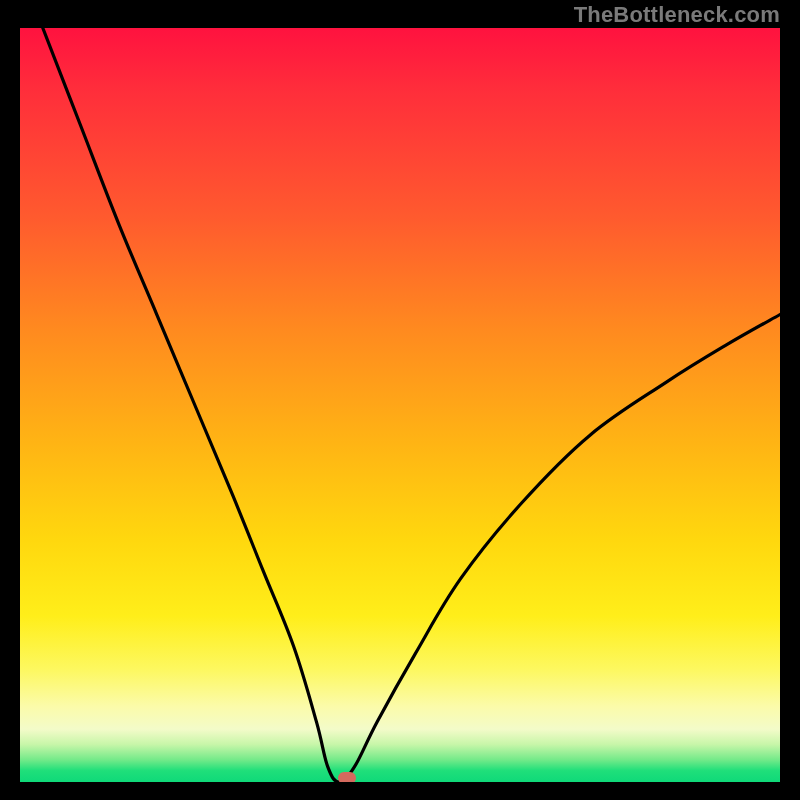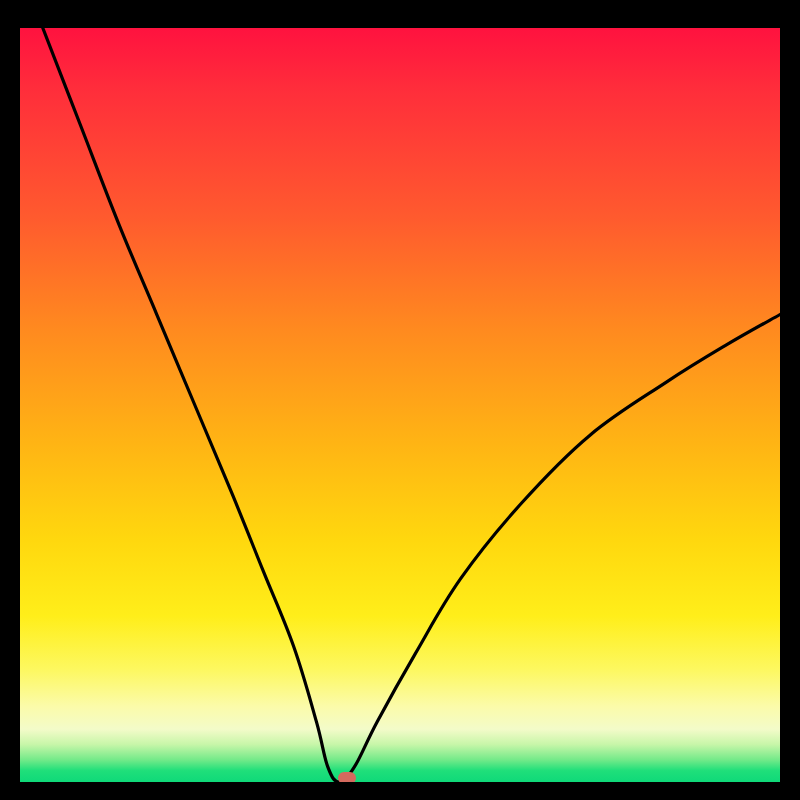--- a/index.html
+++ b/index.html
@@ -70,20 +70,21 @@
     height: 12px;
     border-radius: 6px;
     background: #d46a5e;
     transform: translate(-50%, -50%);
   }
 </style>
 </head>
 <body>
 
 <div class="frame">
+  <div class="watermark">TheBottleneck.com</div>
 
   <div class="plot">
     <div class="gradient"></div>
 
     <svg class="curve" viewBox="0 0 760 754" preserveAspectRatio="none">
       <path id="curve-path" fill="none" stroke="#000" stroke-width="3.2" stroke-linecap="round" stroke-linejoin="round" d="M 22.80 0.00 C 29.64 17.64, 47.12 62.73, 60.80 98.02 C 74.48 133.31, 85.12 162.11, 98.80 196.04 C 112.48 229.97, 123.12 253.95, 136.80 286.52 C 150.48 319.09, 161.12 344.43, 174.80 377.00 C 188.48 409.57, 200.49 437.62, 212.80 467.48 C 225.11 497.34, 232.26 515.74, 243.20 542.88 C 254.14 570.02, 264.02 591.14, 273.60 618.28 C 283.18 645.42, 290.24 671.96, 296.40 693.68 C 302.56 715.40, 303.70 728.06, 307.80 738.92 C 311.90 749.78, 314.41 754.00, 319.20 754.00 C 323.99 754.00, 327.56 749.78, 334.40 738.92 C 341.24 728.06, 346.26 714.04, 357.20 693.68 C 368.14 673.32, 380.15 651.61, 395.20 625.82 C 410.25 600.03, 421.65 577.56, 440.80 550.42 C 459.95 523.28, 478.34 500.81, 501.60 475.02 C 524.86 449.23, 544.01 428.88, 570.00 407.16 C 595.99 385.44, 621.38 370.67, 646.00 354.38 C 670.62 338.09, 686.28 328.89, 706.80 316.68 C 727.32 304.47, 750.42 291.95, 760.00 286.52"></path>
     </svg>
 
     <div id="marker" class="marker" style="left: 326.8px; top: 750.23px; background: rgb(212, 106, 94);"></div>
   </div>

